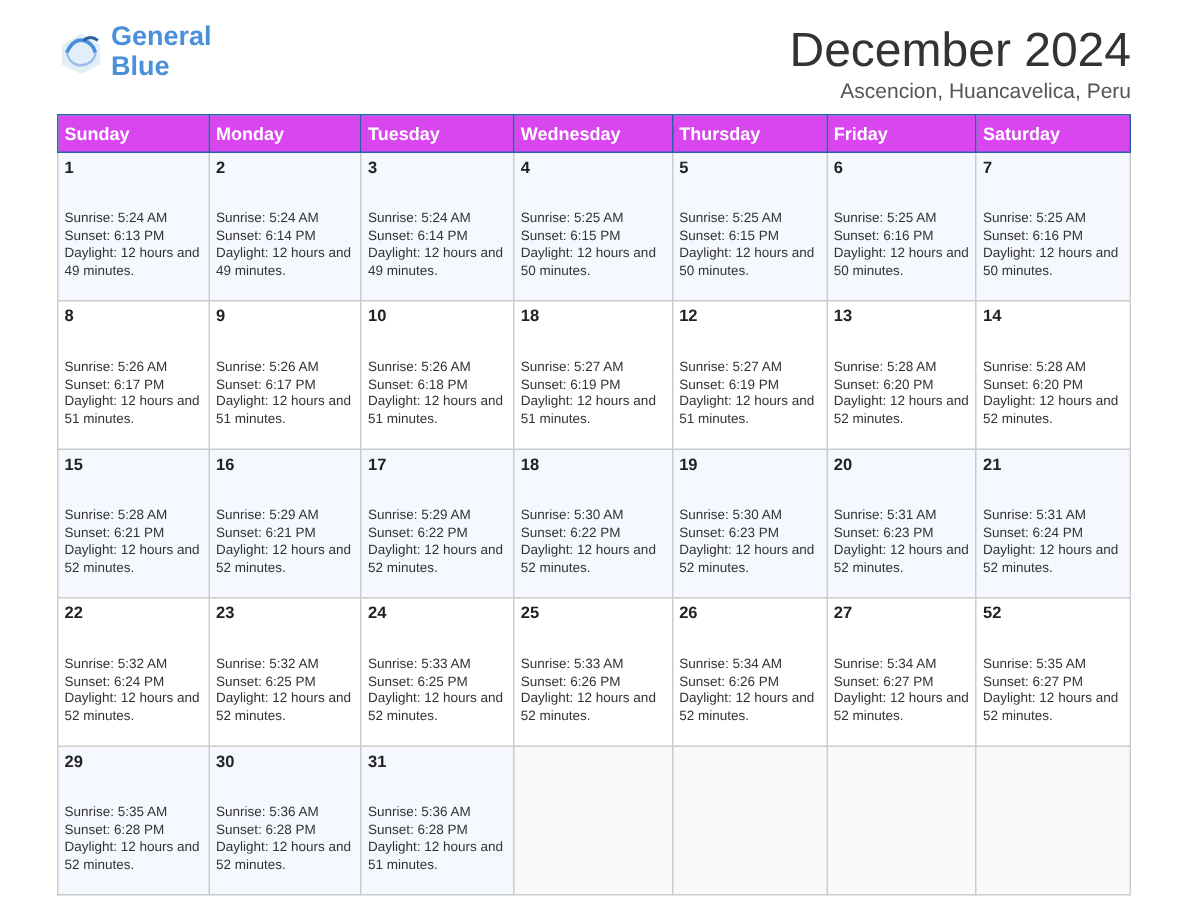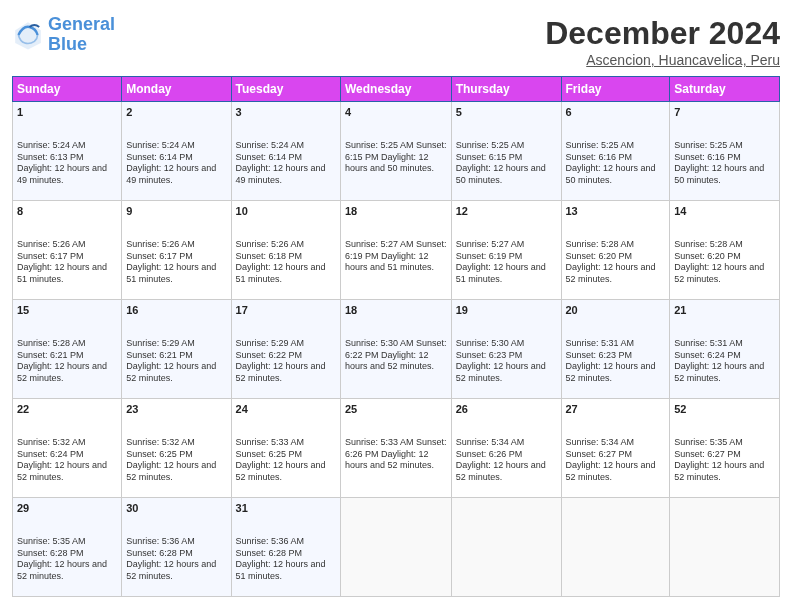--- a/index.html
+++ b/index.html
@@ -6,21 +6,21 @@
     body {
       font-family: Arial, sans-serif;
       background: #fff;
       width: 792px;
       height: 612px;
       overflow: hidden;
     }
     .page {
       width: 792px;
       height: 612px;
-      padding: 15px 12px;
+      padding: 15px 38px;
       display: flex;
       flex-direction: column;
     }
     .header {
       display: flex;
       justify-content: space-between;
       align-items: flex-start;
       margin-bottom: 8px;
     }
     .logo {
@@ -39,27 +39,26 @@
     }
     .logo-icon {
       width: 32px;
       height: 32px;
     }
     .title-section {
       text-align: right;
     }
     .main-title {
       font-size: 32px;
-      font-weight: bold;
+      font-weight: normal;
       color: #333;
     }
     .subtitle {
       font-size: 14px;
       color: #555;
-      text-decoration: underline;
     }
     .calendar {
       width: 100%;
       border-collapse: collapse;
       flex: 1;
       font-size: 10px;
     }
     .calendar thead tr th {
       background-color: #d946ef;
       color: #fff;

